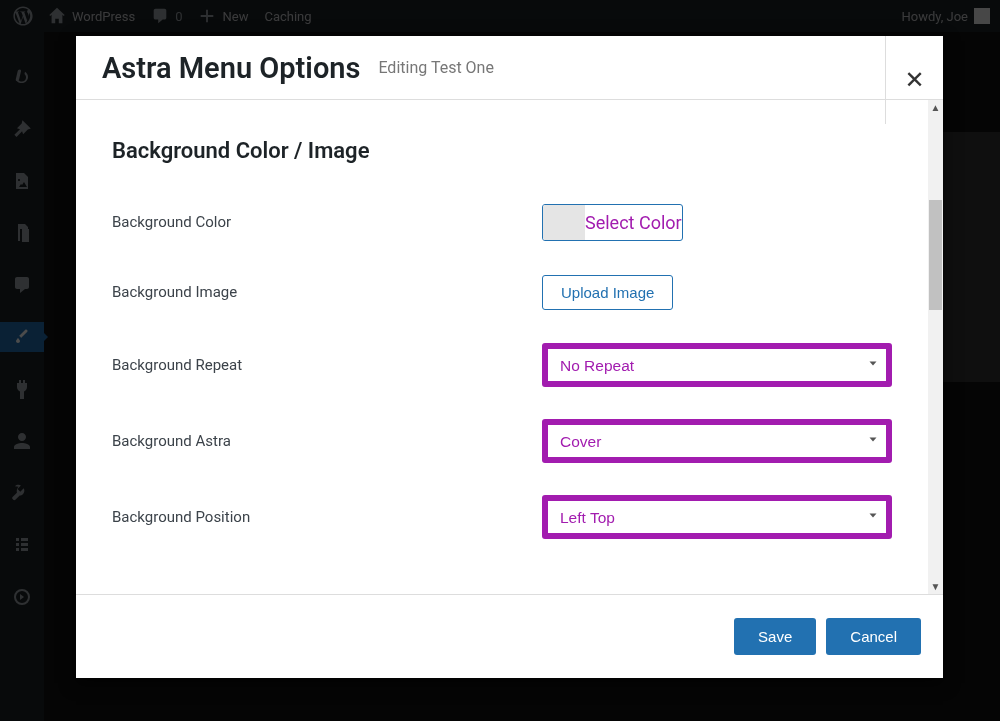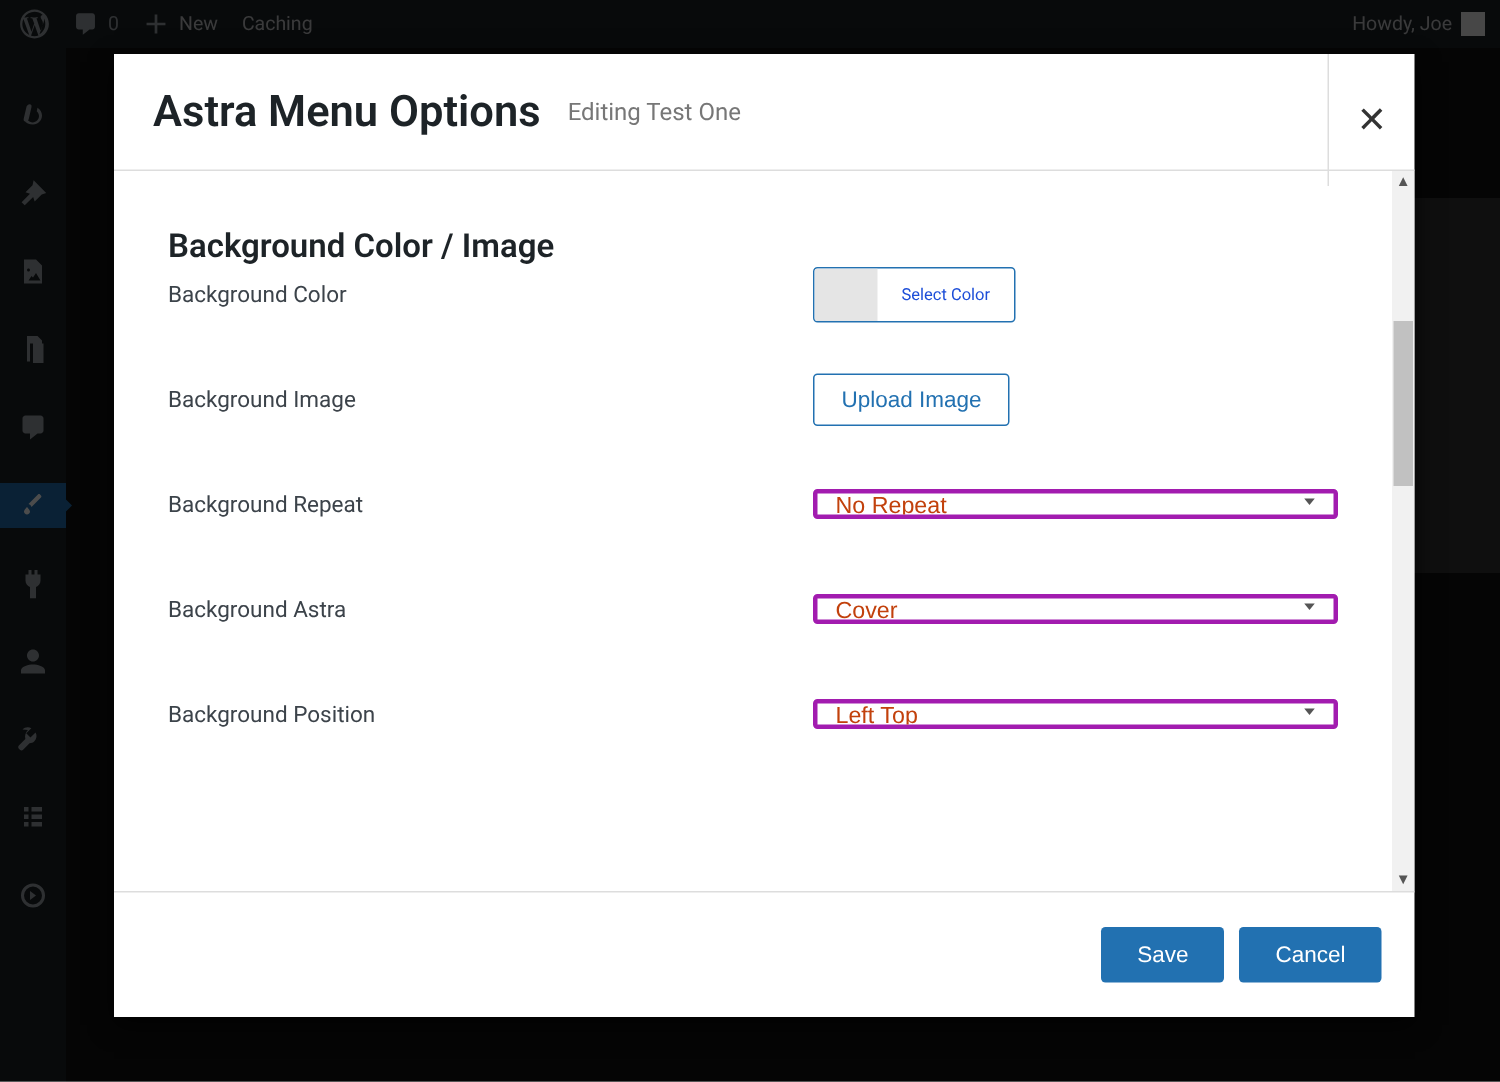--- a/index.html
+++ b/index.html
@@ -56,57 +56,57 @@
   
   .overlay {
     position:absolute; inset:0; background: rgba(0,0,0,0.7); z-index: 10;
   }
   .modal {
     position:absolute; left:76px; right:57px; top:36px; bottom:43px;
     background:#fff; z-index:20; display:flex; flex-direction:column;
     box-shadow: 0 5px 15px rgba(0,0,0,0.7);
   }
   .modal-header {
-    display:flex; align-items:center; height: 78px; border-bottom:1px solid #ddd;
+    display:flex; align-items:center; height: 64px; border-bottom:1px solid #ddd;
     padding: 0 26px; position:relative;
   }
   .modal-header .title { font-size: 29px; font-weight: 600; color:#1d2327; }
   .modal-header .subtitle { font-size: 16px; color:#777; margin-left: 18px; }
   .modal-header .close {
     position:absolute; right:0; top:0; width:58px; height:88px; border-left:1px solid #ddd;
     display:flex; align-items:center; justify-content:center; cursor:pointer;
     font-size: 24px; color:#333;
   }
 
   .modal-body {
     flex:1; overflow:hidden; position:relative;
   }
   .modal-scroll {
     position:absolute; left:0; right:15px; top:0; bottom:0;
     padding: 38px 30px 30px 36px; overflow-y:auto;
   }
-  .section-title { font-size: 22px; font-weight: 600; color:#1d2327; }
+  .section-title { font-size: 22px; font-weight: 600; color:#1d2327; margin-bottom: 40px;}
   .field-row { display:flex; align-items:center; min-height: 38px; margin-bottom: 32px; }
   .field-label { width: 430px; font-size: 15px; color:#3c434a; }
   .field-control { }
 
   .color-picker-btn {
     display:flex; align-items:center; border:1px solid #2271b1; border-radius:3px; height:37px; overflow:hidden; cursor:pointer;
   }
   .color-swatch { width: 42px; height: 100%; background:#e5e5e5; }
-  .color-text { padding: 0 16px; font-size: 11px; color:#1d4ed8;}
+  .color-text { padding: 0 0; font-size: 18px; color:#a21caf;}
 
   .upload-btn {
     border:1px solid #2271b1; color:#2271b1; background:#fff; padding: 8px 18px; font-size:15px; border-radius:3px; cursor:pointer;
   }
 
   .select-wrap { position:relative; width: 350px; }
   .select-wrap select {
-    width:100%; height:20px; padding: 0 34px 0 12px; font-size:15.5px;
-    border:3px solid #a21caf; border-radius:3px; background:#fff; color:#c2410c;
+    width:100%; height:44px; padding: 0 34px 0 12px; font-size:15.5px;
+    border:6px solid #a21caf; border-radius:3px; background:#fff; color:#a21caf;
     appearance:none; cursor:pointer;
   }
   .select-wrap .chev {
     position:absolute; right:12px; top:50%; transform:translateY(-50%); pointer-events:none;
     color:#555;
   }
 
   
   .scrolltrack {
     position:absolute; right:0; top:0; bottom:0; width:15px; background:#f1f1f1;
@@ -127,20 +127,26 @@
   }
 </style>
 </head>
 <body>
 
 <div class="wp-adminbar">
   <span class="ab-item logo">
     <svg viewBox="0 0 20 20" width="20" height="20">
         <path d="M10 .4C4.7.4.4 4.7.4 10S4.7 19.6 10 19.6 19.6 15.3 19.6 10 15.3.4 10 .4zM1.9 10c0-1.2.3-2.3.7-3.3l3.9 10.6C3.7 15.9 1.9 13.2 1.9 10zm8.1 8.1c-.8 0-1.6-.1-2.3-.3l2.4-7.1 2.5 6.9c0 .1 0 .1.1.1-.9.3-1.8.4-2.7.4zm1.1-11.9c.5 0 .9-.1.9-.1.4 0 .4-.7-.1-.6 0 0-1.3.1-2.2.1-.8 0-2.1-.1-2.1-.1-.4 0-.5.6 0 .6 0 0 .4.1.9.1l1.3 3.5-1.8 5.4L4.9 6.2c.5 0 .9-.1.9-.1.4 0 .4-.7-.1-.6 0 0-1.3.1-2.2.1h-.3C4.7 3.4 7.2 1.9 10 1.9c2.1 0 4 .8 5.5 2.1h-.1c-.8 0-1.3.7-1.3 1.4 0 .7.4 1.2.8 1.9.3.5.7 1.2.7 2.2 0 .7-.2 1.6-.6 2.6l-.8 2.7-2.9-8.6zm6.1 3.8c0 2.9-1.6 5.5-3.9 6.9l2.5-7.2c.5-1.2.6-2.1.6-2.9v-.5c.5 1.1.8 2.4.8 3.7z"></path>
       </svg>
+  </span>
+  <span class="ab-item">
+    <svg viewBox="0 0 20 20" width="18" height="18">
+        <path d="M16 8.5l1.5 1.4 1-1-8.5-8L1.5 8.9l1 1L4 8.5V18h4v-5h4v5h4z"></path>
+      </svg>
+    <span>WordPress</span>
   </span>
   <span class="ab-item">
     <svg viewBox="0 0 20 20" width="18" height="18">
         <path d="M5 2h10c1.1 0 2 .9 2 2v8c0 1.1-.9 2-2 2h-2l-5 4v-4H5c-1.1 0-2-.9-2-2V4c0-1.1.9-2 2-2z"></path>
       </svg>
     <span class="count">0</span>
   </span>
   <span class="ab-item">
     <svg viewBox="0 0 20 20" width="18" height="18">
         <path d="M11 3H9v6H3v2h6v6h2v-6h6V9h-6z"></path>

